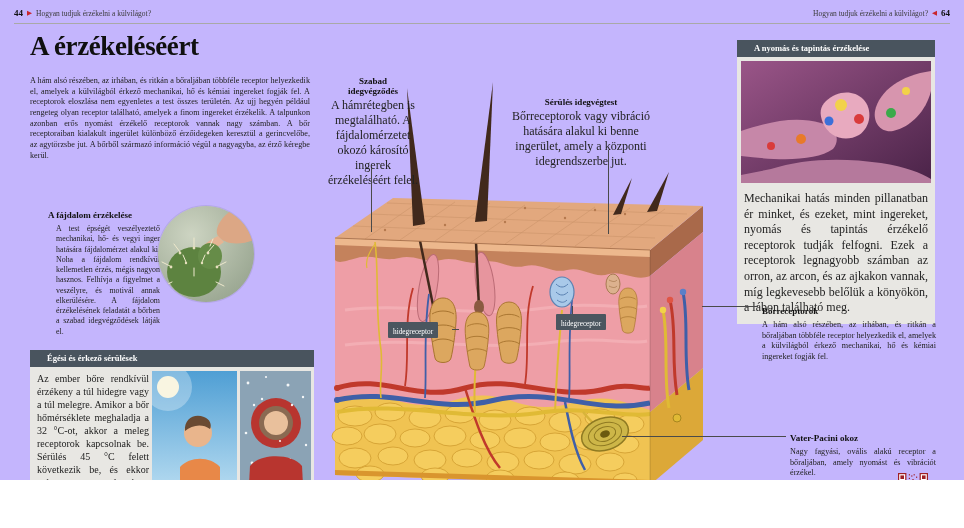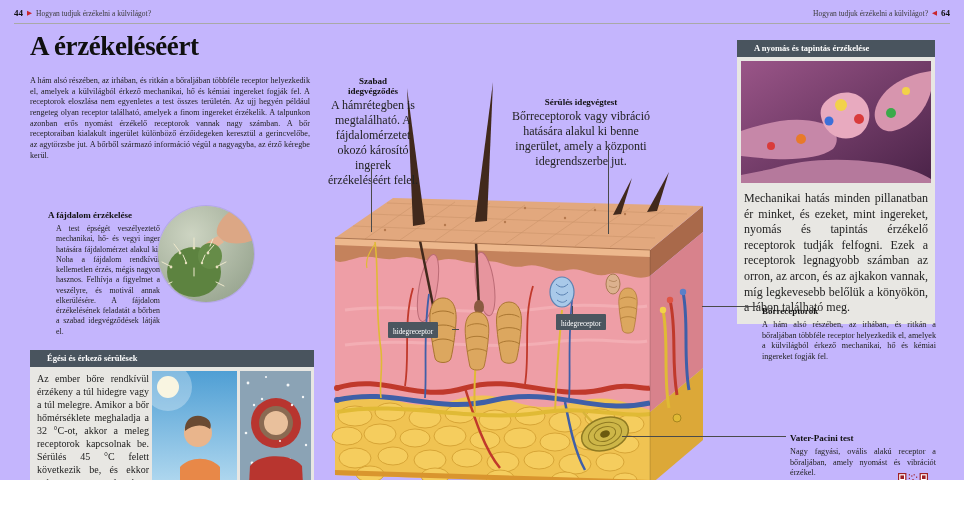--- a/index.html
+++ b/index.html
@@ -359,21 +359,21 @@
     <p class="pressure-body">Mechanikai hatás minden pillanatban ér minket, és ezeket, mint ingereket, nyomás és tapintás érzékelő receptorok tudják felfogni. Ezek a receptorok legnagyobb számban az orron, az arcon, és az ajkakon vannak, míg legkevesebb belőlük a könyökön, a lábon található meg.</p>
   </section>
 
   <div class="receptors">
     <span class="subhead">Bőrreceptorok</span>
     <p>A hám alsó részében, az irhában, és ritkán a bőraljában többféle receptor helyezkedik el, amelyek a külvilágból érkező mechanikai, hő és kémiai ingereket fogják fel.</p>
   </div>
   <div class="hline recept-line"></div>
 
   <div class="vater">
-    <span class="subhead">Vater-Pacini test</span>
+    <span class="subhead">Vater-Pacini okoz</span>
     <p>Nagy fagyási, ovális alakú receptor a bőraljában, amely nyomást és vibrációt érzékel.</p>
   </div>
   <div class="hline vater-line"></div>
 
   <div class="qr">
     <svg viewBox="0 0 25 25" width="30" height="30">
       <g fill="#9e2026">
         <rect x="0" y="0" width="7" height="7"></rect>
           <rect x="18" y="0" width="7" height="7"></rect>
           <rect x="0" y="18" width="7" height="7"></rect>

